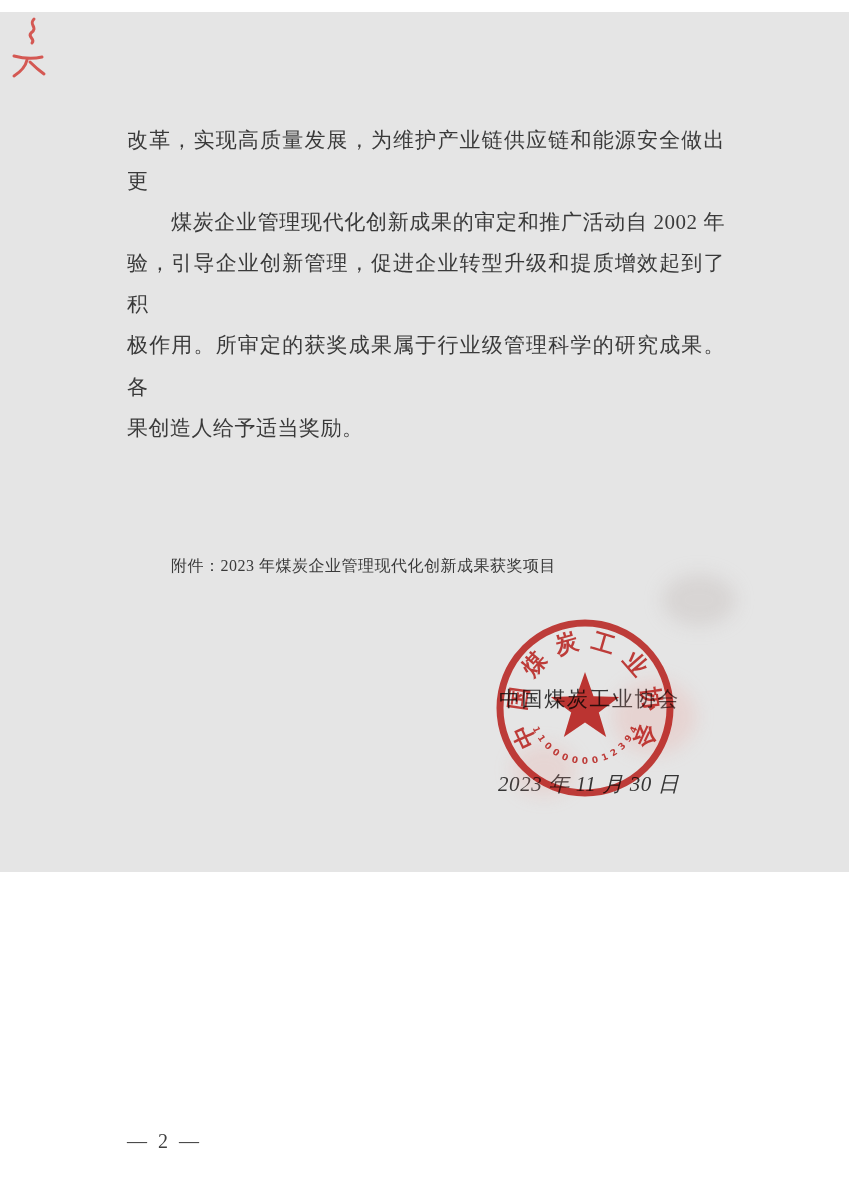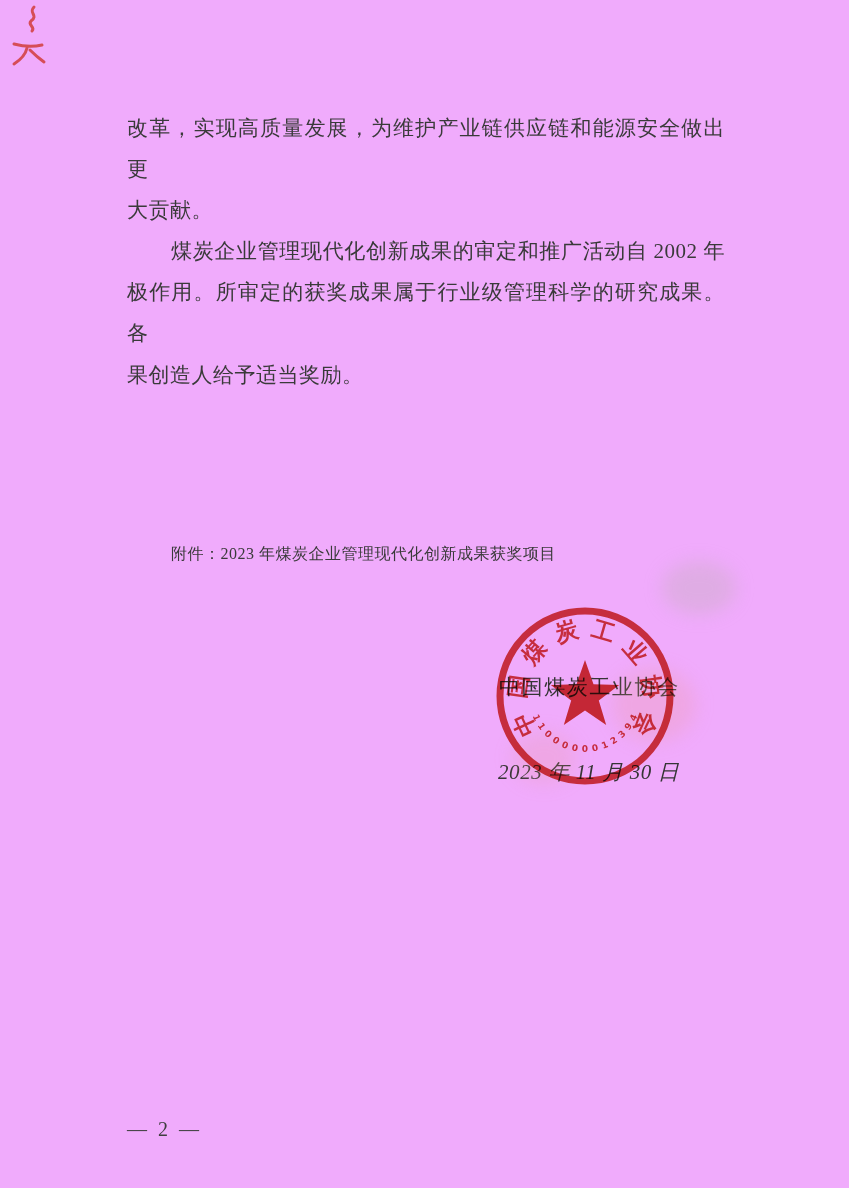--- a/index.html
+++ b/index.html
@@ -7,22 +7,23 @@
     padding: 0;
     width: 849px;
     height: 1200px;
     background: #ffffff;
     overflow: hidden;
     font-family: "Liberation Serif", "DejaVu Serif", serif;
   }
   .page {
     position: relative;
     width: 849px;
-    height: 1188px;
-    background: #f0abfc;
+    height: 860px;
+    background: #e5e5e5;
+    margin-top: 12px;
   }
   
   .doc-body {
     position: absolute;
     left: 127px;
     top: 108px;
     width: 598px;
     font-size: 21px;
     line-height: 41.1px;
     color: #3a3a3a;
@@ -123,24 +124,24 @@
 <div class="page">
 
   <svg class="corner-marks" viewBox="0 0 46 64">
     <path d="M28 3 C22 9 33 11 25 17 C21 21 30 23 26 27" fill="none" stroke="#d0362f" stroke-width="3" stroke-linecap="round"></path>
     <path d="M8 40 Q23 44 36 41 M21 44 Q19 53 8 60 M24 46 Q31 53 38 58" fill="none" stroke="#d0362f" stroke-width="3" stroke-linecap="round"></path>
   </svg>
 
   <div class="doc-body">
     <div>
       <div class="tline just">改革，实现高质量发展，为维护产业链供应链和能源安全做出更</div>
-      <div class="tline">大贡献。</div>
     </div>
     <div>
       <div class="tline just indent">煤炭企业管理现代化创新成果的审定和推广活动自 2002 年</div>
+      <div class="tline just">验，引导企业创新管理，促进企业转型升级和提质增效起到了积</div>
       <div class="tline just">极作用。所审定的获奖成果属于行业级管理科学的研究成果。各</div>
       <div class="tline">果创造人给予适当奖励。</div>
     </div>
   </div>
 
   <div class="attachment">附件：2023 年煤炭企业管理现代化创新成果获奖项目</div>
 
   <div class="sig-org">中国煤炭工业协会</div>
   <div class="sig-date">2023 年 11 月 30 日</div>
 

